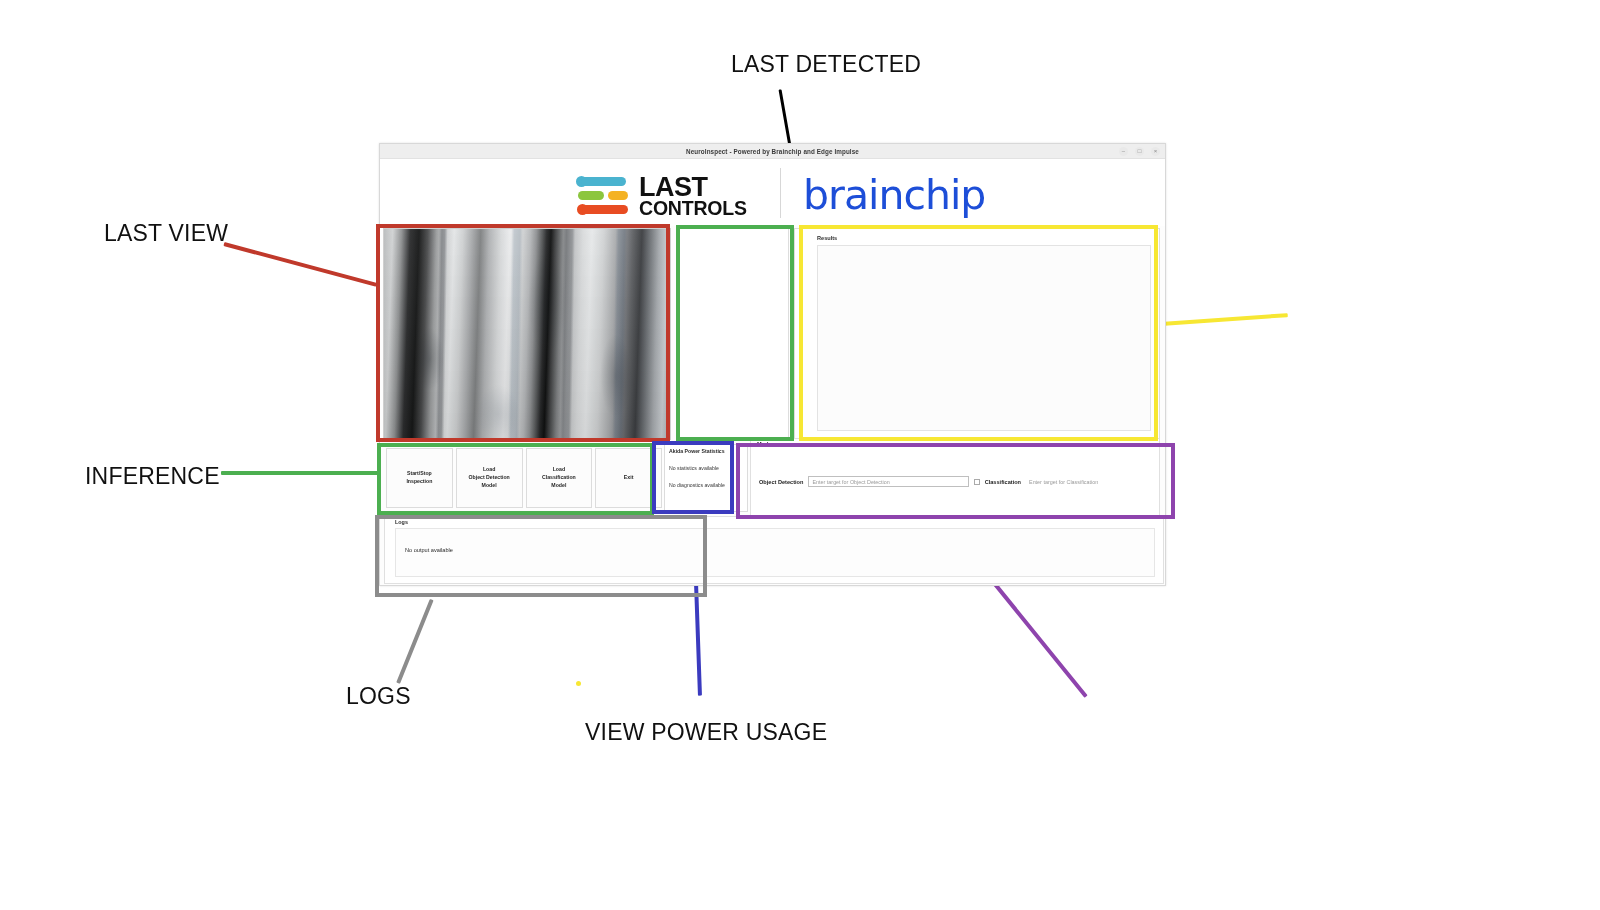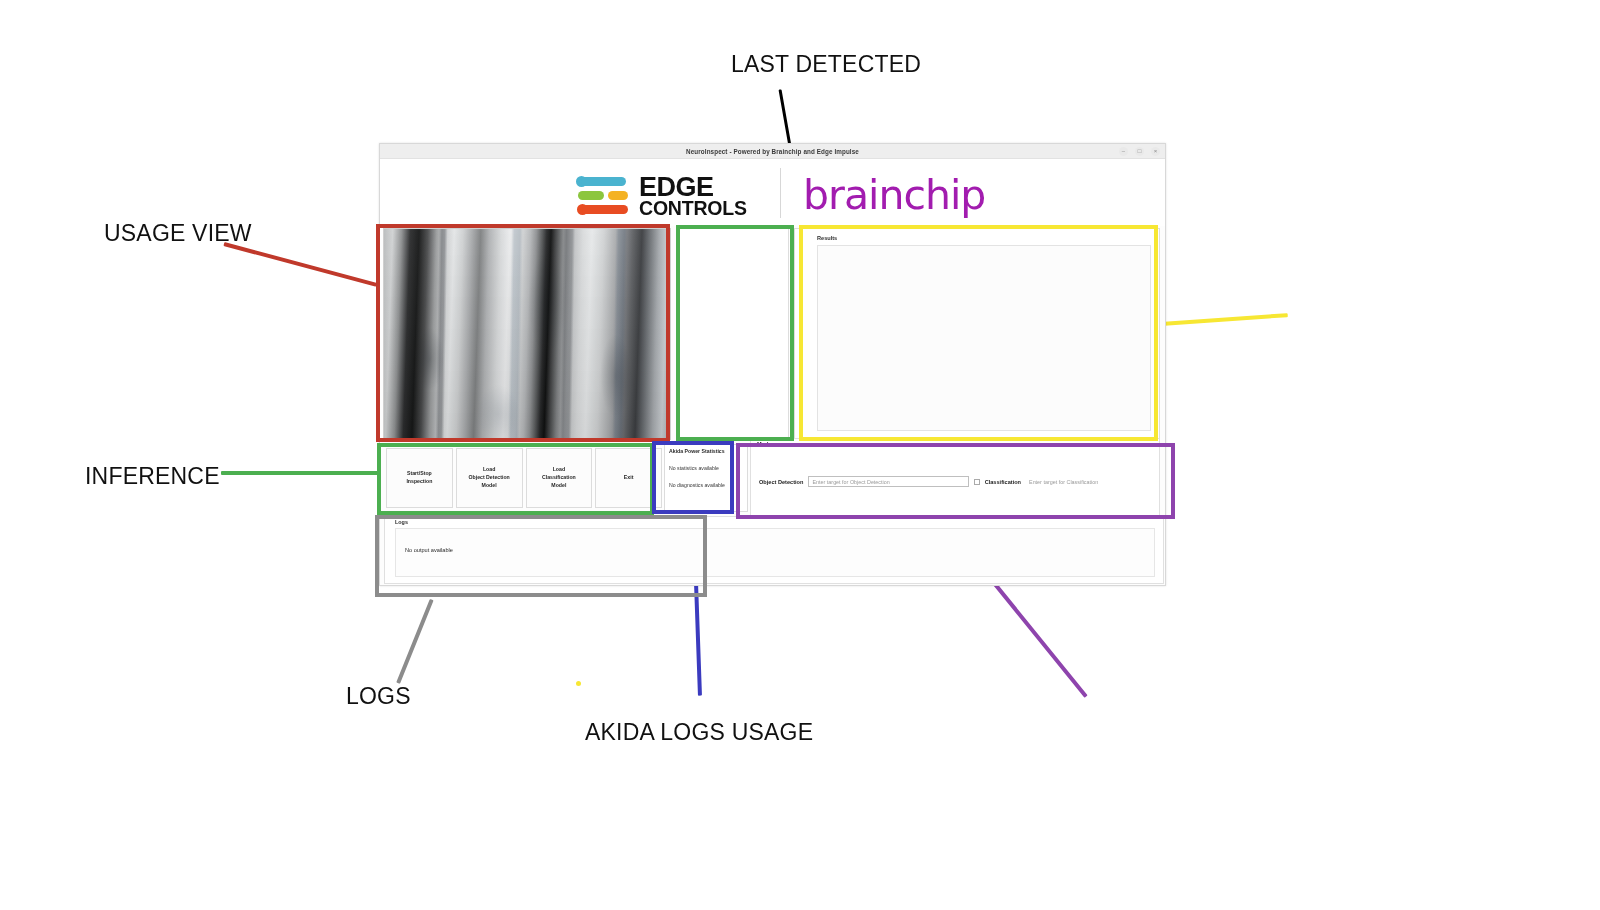--- a/index.html
+++ b/index.html
@@ -57,21 +57,21 @@
   }
   #ei-logo { position:absolute; left:196px; top:16px; display:flex; align-items:center; gap:7px; }
   .ei-bars { width: 56px; height: 42px; position: relative; }
   .eib { position: absolute; height: 9px; border-radius: 5px; }
   .eib-dot { position:absolute; width: 11px; height: 11px; border-radius: 50%; }
   .ei-word { line-height: 0.92; }
   .ei-word .l1 { font-size: 27px; font-weight: 800; letter-spacing: -0.5px; color:#111; font-family:"Liberation Sans", sans-serif;}
   .ei-word .l2 { font-size: 19.5px; font-weight: 800; letter-spacing: -0.2px; color:#111; font-family:"Liberation Sans", sans-serif;}
   #divider { position:absolute; left: 400px; top: 9px; width:1px; height: 50px; background:#d7d7d7; }
   #bc-logo { position:absolute; left: 423px; top: 12px;
-             font-size: 41px; font-weight: 400; color:#a21caf;
+             font-size: 41px; font-weight: 400; color:#1d4ed8;
              font-family: "DejaVu Sans", sans-serif; letter-spacing:-1px; }
 
   #liveview {
     position:absolute; left: 3px; top: 84px; width: 288px; height: 212px;
     overflow:hidden; background:#8d8f92;
     border:1px solid #cfcfcf;
   }
   #liveview .metal {
     position:absolute; inset:0;
     background:
@@ -178,24 +178,24 @@
   #a-logs   { left:375px; top:515px; width:332px; height:82px; border:4px solid #8c8c8c; }
 
   .yellowdot { position:absolute; left:576px; top:681px; width:5px; height:5px; background:#f7e733; border-radius:50%; }
 </style>
 </head>
 <body>
 
 <div id="stage">
 
   <div class="callout" style="left:731px; top:48px;">LAST DETECTED</div>
-  <div class="callout" style="left:104px; top:217px;">USAGE VIEW</div>
+  <div class="callout" style="left:104px; top:217px;">LAST VIEW</div>
   <div class="callout" style="left:85px; top:460px;">INFERENCE</div>
   <div class="callout" style="left:346px; top:680px;">LOGS</div>
-  <div class="callout" style="left:585px; top:716px;">AKIDA LOGS USAGE</div>
+  <div class="callout" style="left:585px; top:716px;">VIEW POWER USAGE</div>
 
   <div class="leader" style="left:780px; top:88px; width:140px; height:3px; background:#000; transform: rotate(80deg);"></div>
   <div class="leader" style="left:224px; top:242px; width:158px; height:3.5px; background:#c0392b; transform: rotate(15deg);"></div>
   <div class="leader" style="left:1160px; top:322px; width:128px; height:3.5px; background:#f7e733; transform: rotate(-4deg);"></div>
   <div class="leader" style="left:221px; top:471px; width:160px; height:3.5px; background:#4caf50;"></div>
   <div class="leader" style="left:432px; top:598px; width:90px; height:3.5px; background:#8c8c8c; transform: rotate(112deg);"></div>
   <div class="leader" style="left:694px; top:516px; width:178px; height:3.5px; background:#3b3bbf; transform: rotate(88deg);"></div>
   <div class="leader" style="left:944px; top:519px; width:226px; height:3.5px; background:#8e44ad; transform: rotate(51deg);"></div>
   <div class="yellowdot"></div>
 
@@ -214,21 +214,21 @@
       <div id="ei-logo">
         <div class="ei-bars">
           <div class="eib-dot" style="left:0; top:1px; background:#4ab3cf;"></div>
           <div class="eib" style="left:5px; top:2px; width:45px; background:#4ab3cf;"></div>
           <div class="eib" style="left:2px; top:16px; width:26px; background:#8cc63e;"></div>
           <div class="eib" style="left:32px; top:16px; width:20px; background:#f4b223;"></div>
           <div class="eib-dot" style="left:1px; top:29px; background:#e84c22;"></div>
           <div class="eib" style="left:6px; top:30px; width:46px; background:#e84c22;"></div>
         </div>
         <div class="ei-word">
-          <div class="l1">EDGE</div>
+          <div class="l1">LAST</div>
           <div class="l2">CONTROLS</div>
         </div>
       </div>
       <div id="divider"></div>
       <div id="bc-logo">brainchip</div>
     </div>
 
     <div id="liveview">
       <div class="metal"></div>
       <div class="streaks"></div>

